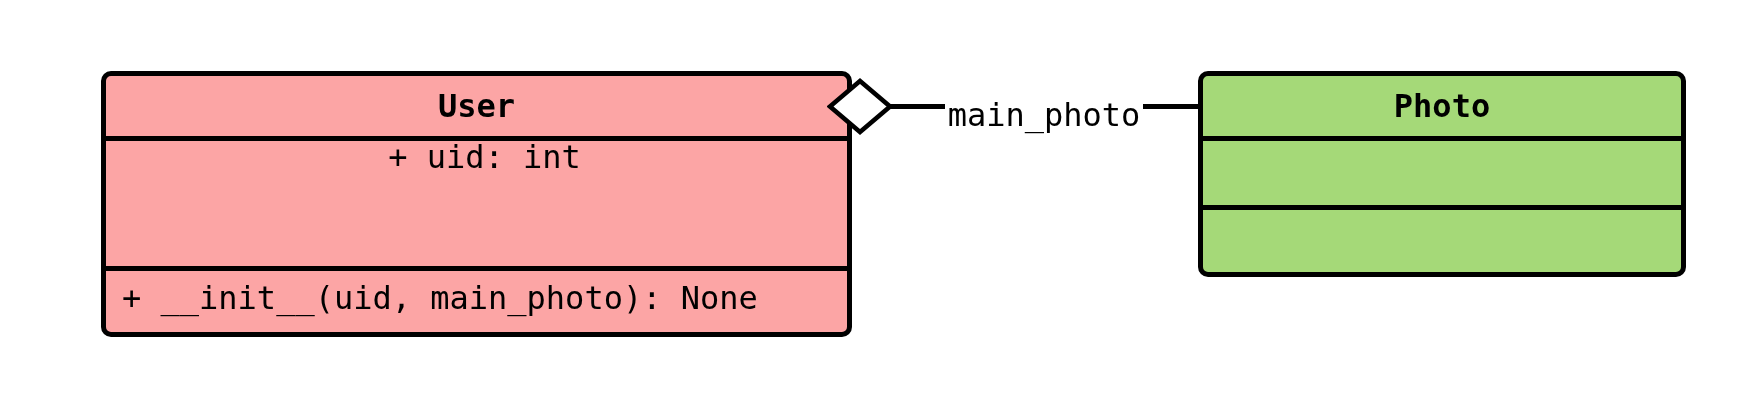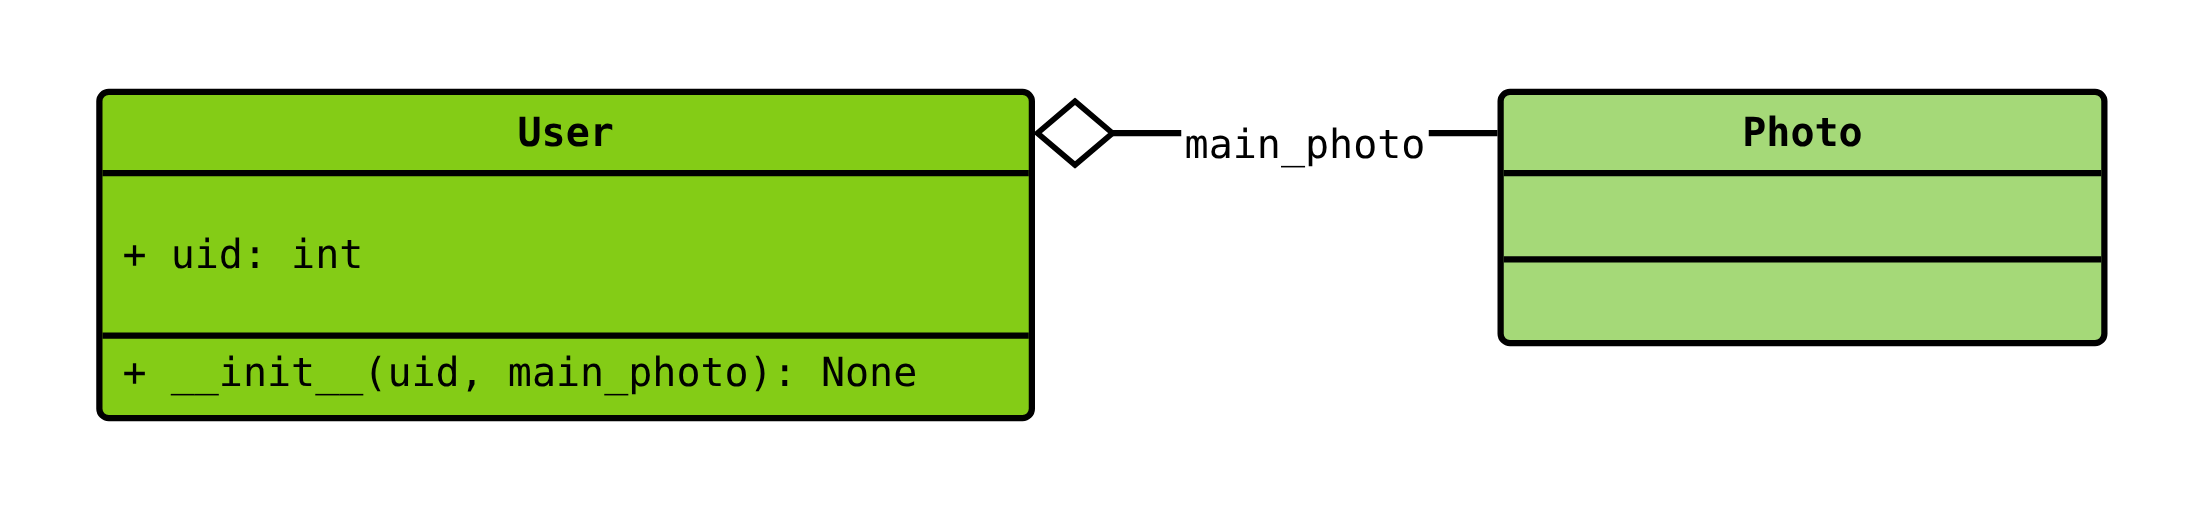--- a/index.html
+++ b/index.html
@@ -40,21 +40,21 @@
   #user-box {
     left: 77px;
     top: 71px;
     width: 751px;
     height: 266px;
   }
   #user-attrs {
     height: 130px;
     border-bottom: 5px solid #000000;
     display: flex;
-    flex-direction: column;
+    flex-direction: row;
     justify-content: center;
     padding-left: 16px;
     font-size: 32px;
     line-height: 33px;
   }
   #user-methods {
     flex: 1;
     display: flex;
     flex-direction: column;
     justify-content: center;
@@ -110,21 +110,21 @@
     line-height: 40px;
     padding: 0 3px;
     margin-top: 15px;
   }
 </style>
 </head>
 <body>
 
 <div id="canvas">
 
-  <div id="user-box" class="uml-class" style="background: #84cc16;">
+  <div id="user-box" class="uml-class" style="background: #fca5a5; margin-left: 24px;">
     <div class="title">User</div>
     <div id="user-attrs" class="compartment">
       <div>+ uid: int</div>
     </div>
     <div id="user-methods" class="compartment">
       <div>+ __init__(uid, main_photo): None</div>
     </div>
   </div>
 
   <svg id="relation-diamond" viewBox="0 0 66 57">

